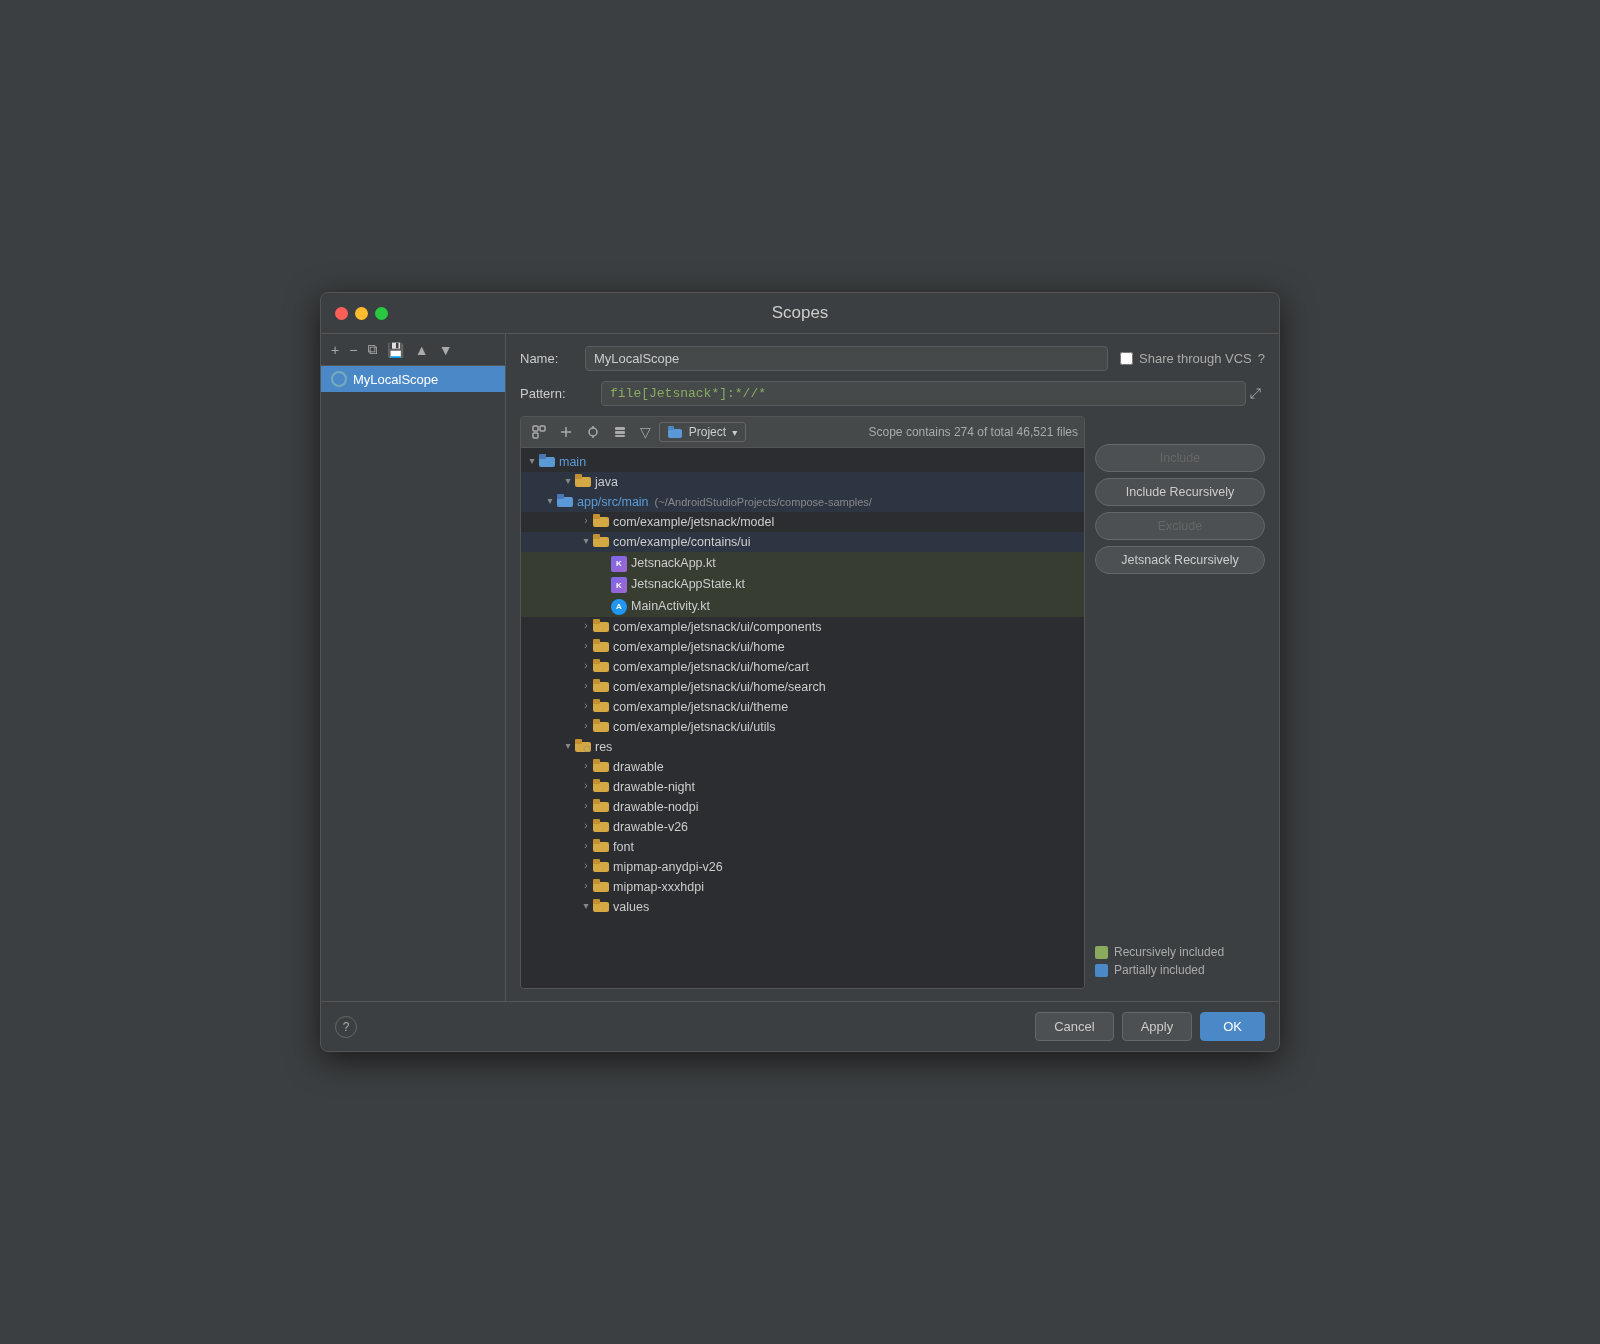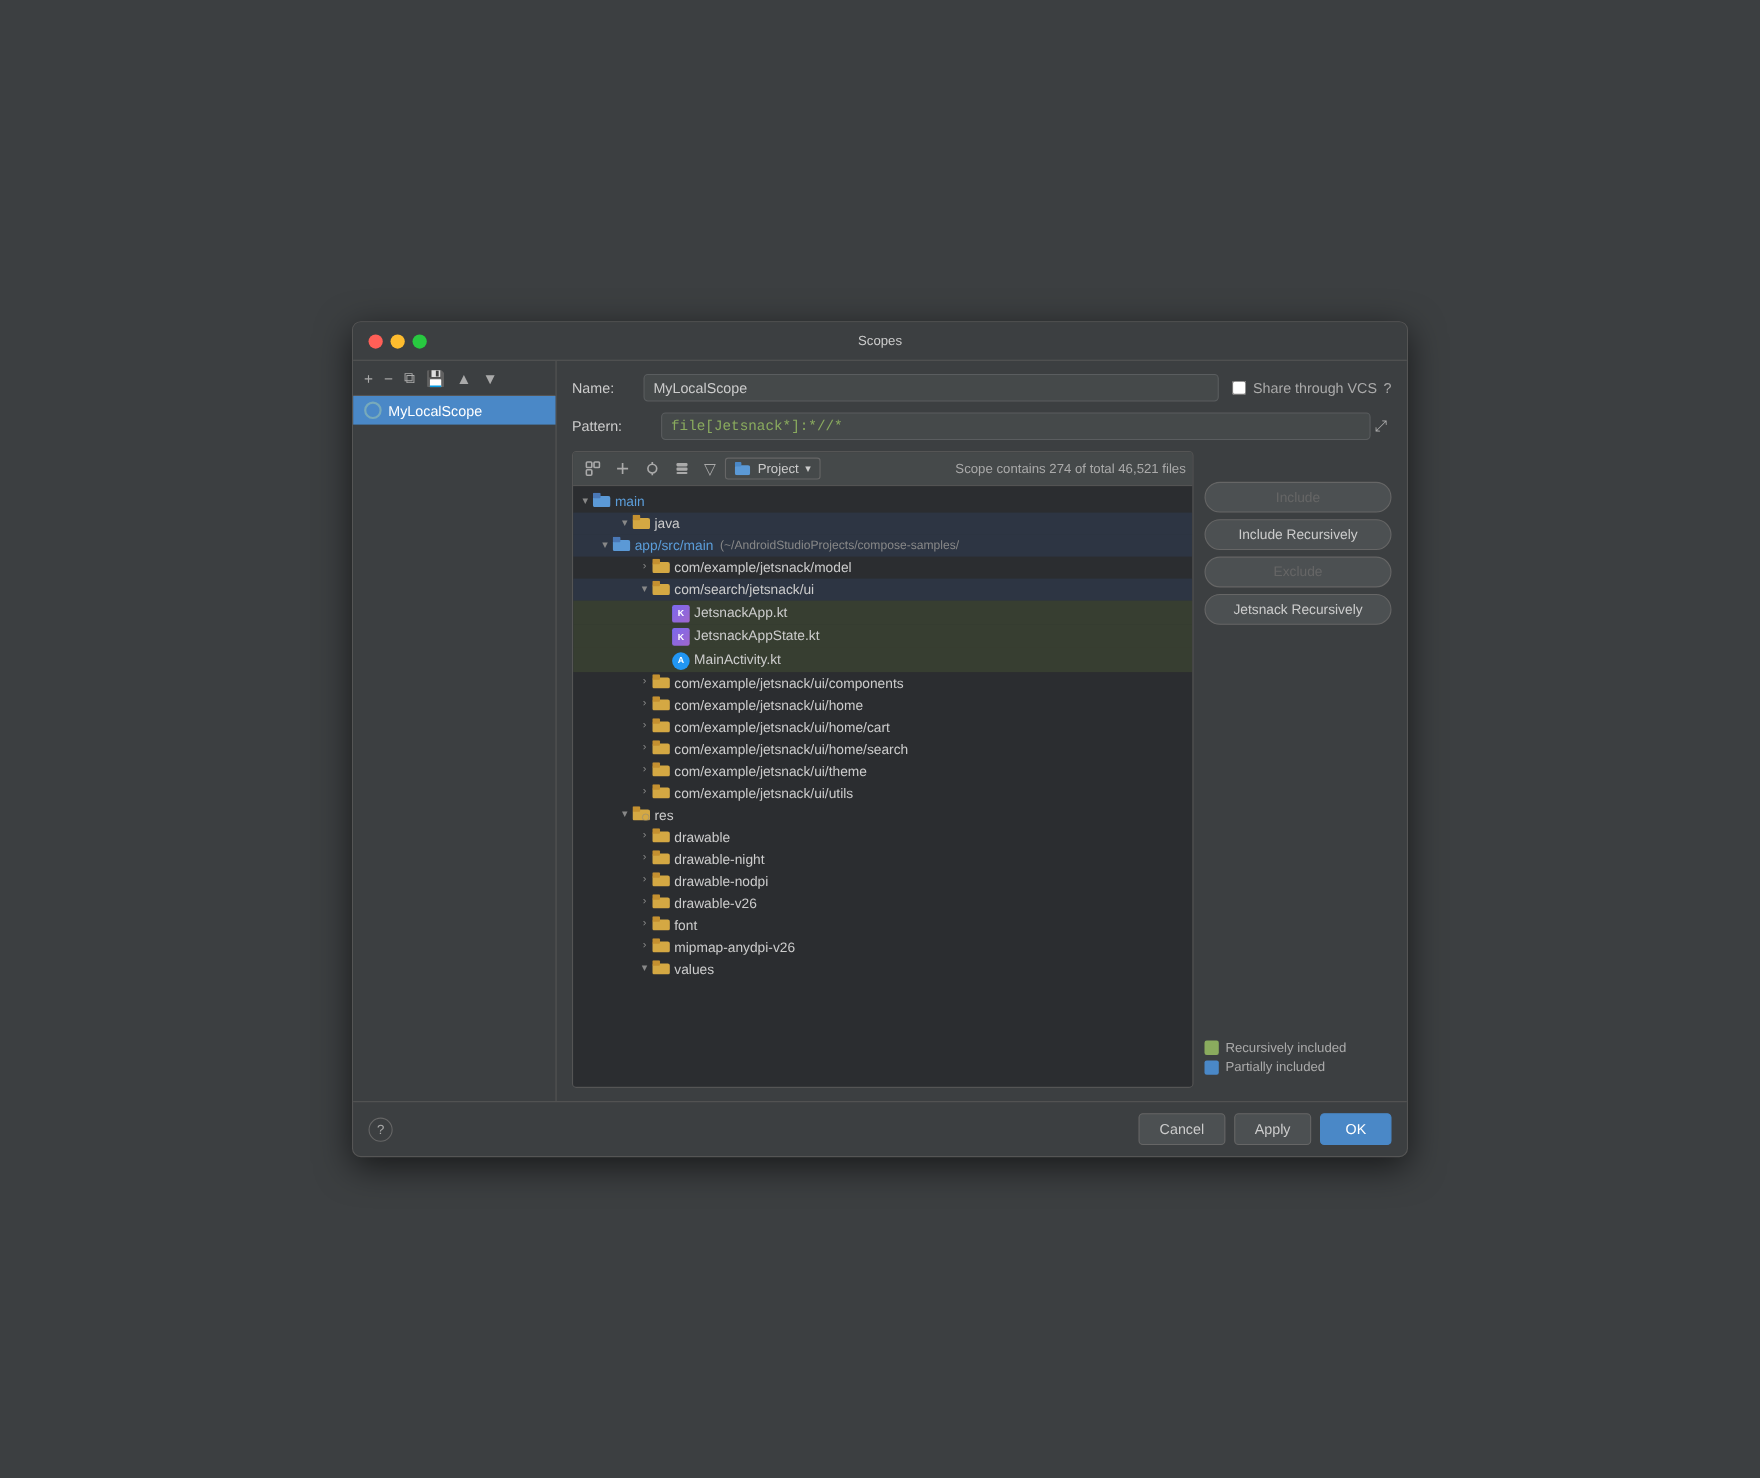--- a/index.html
+++ b/index.html
@@ -43,21 +43,21 @@
       width: 13px;
       height: 13px;
       border-radius: 50%;
       cursor: pointer;
     }
     .tl-close { background: #ff5f57; }
     .tl-min { background: #febc2e; }
     .tl-max { background: #28c840; }
     .title-text {
       color: #ccc;
-      font-size: 12px;
+      font-size: 17px;
       font-weight: 500;
     }
     .dialog-body {
       display: flex;
       flex: 1;
     }
     
     .sidebar {
       width: 185px;
       background: #3c3f41;
@@ -495,21 +495,21 @@
                     <rect x="0" y="0" width="7" height="5" rx="1" fill="#c49030"></rect>
                   </svg></span>
                 <span class="node-text">com/example/jetsnack/model</span>
               </div>
               <div class="tree-node partially" style="padding-left: 58px;">
                 <span class="chevron open"></span>
                 <span><svg width="16" height="13" viewBox="0 0 16 13" style="margin-right:4px;flex-shrink:0;">
                     <rect x="0" y="3" width="16" height="10" rx="2" fill="#d4a843"></rect>
                     <rect x="0" y="0" width="7" height="5" rx="1" fill="#c49030"></rect>
                   </svg></span>
-                <span class="node-text">com/search/jetsnack/ui</span>
+                <span class="node-text">com/example/contains/ui</span>
               </div>
               <div class="tree-node included" style="padding-left: 76px;">
                 <span class="chevron empty"></span>
                 <span><span class="file-icon kt-icon" style="margin-right:4px;font-size:8px;font-weight:bold;background:linear-gradient(135deg,#7b68ee,#a066cc);color:white;border-radius:2px;width:16px;height:16px;display:inline-flex;align-items:center;justify-content:center;">K</span></span>
                 <span class="node-text">JetsnackApp.kt</span>
               </div>
               <div class="tree-node included" style="padding-left: 76px;">
                 <span class="chevron empty"></span>
                 <span><span class="file-icon kt-icon" style="margin-right:4px;font-size:8px;font-weight:bold;background:linear-gradient(135deg,#7b68ee,#a066cc);color:white;border-radius:2px;width:16px;height:16px;display:inline-flex;align-items:center;justify-content:center;">K</span></span>
                 <span class="node-text">JetsnackAppState.kt</span>
@@ -616,20 +616,28 @@
                   </svg></span>
                 <span class="node-text">font</span>
               </div>
               <div class="tree-node" style="padding-left: 58px;">
                 <span class="chevron closed"></span>
                 <span><svg width="16" height="13" viewBox="0 0 16 13" style="margin-right:4px;flex-shrink:0;">
                     <rect x="0" y="3" width="16" height="10" rx="2" fill="#d4a843"></rect>
                     <rect x="0" y="0" width="7" height="5" rx="1" fill="#c49030"></rect>
                   </svg></span>
                 <span class="node-text">mipmap-anydpi-v26</span>
+              </div>
+              <div class="tree-node" style="padding-left: 58px;">
+                <span class="chevron closed"></span>
+                <span><svg width="16" height="13" viewBox="0 0 16 13" style="margin-right:4px;flex-shrink:0;">
+                    <rect x="0" y="3" width="16" height="10" rx="2" fill="#d4a843"></rect>
+                    <rect x="0" y="0" width="7" height="5" rx="1" fill="#c49030"></rect>
+                  </svg></span>
+                <span class="node-text">mipmap-xxxhdpi</span>
               </div>
               <div class="tree-node" style="padding-left: 58px;">
                 <span class="chevron open"></span>
                 <span><svg width="16" height="13" viewBox="0 0 16 13" style="margin-right:4px;flex-shrink:0;">
                     <rect x="0" y="3" width="16" height="10" rx="2" fill="#d4a843"></rect>
                     <rect x="0" y="0" width="7" height="5" rx="1" fill="#c49030"></rect>
                   </svg></span>
                 <span class="node-text">values</span>
               </div>
             </div>

